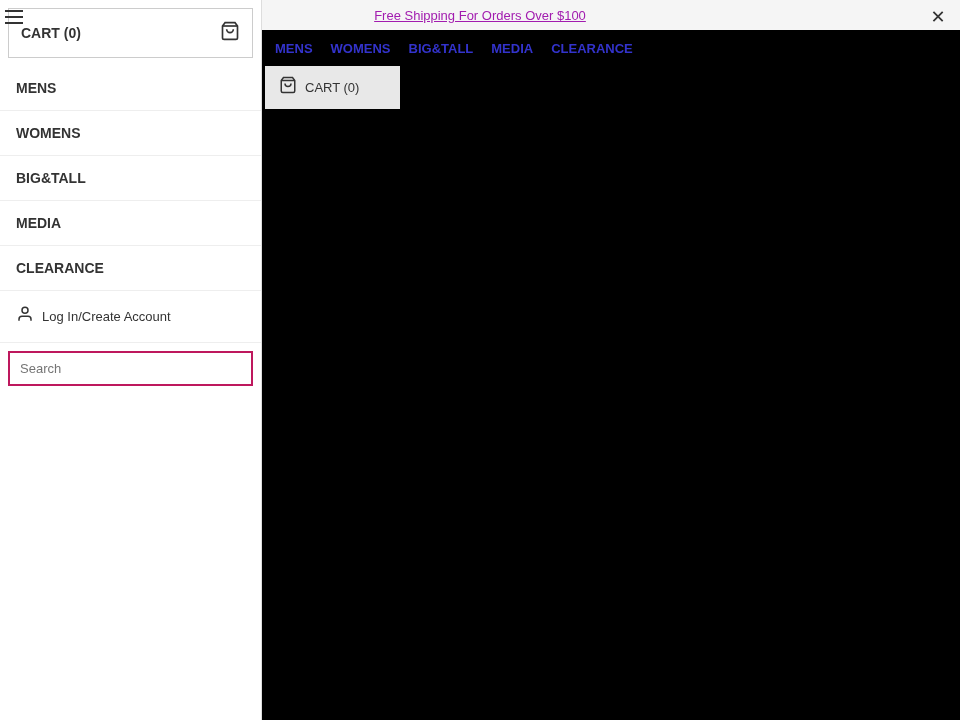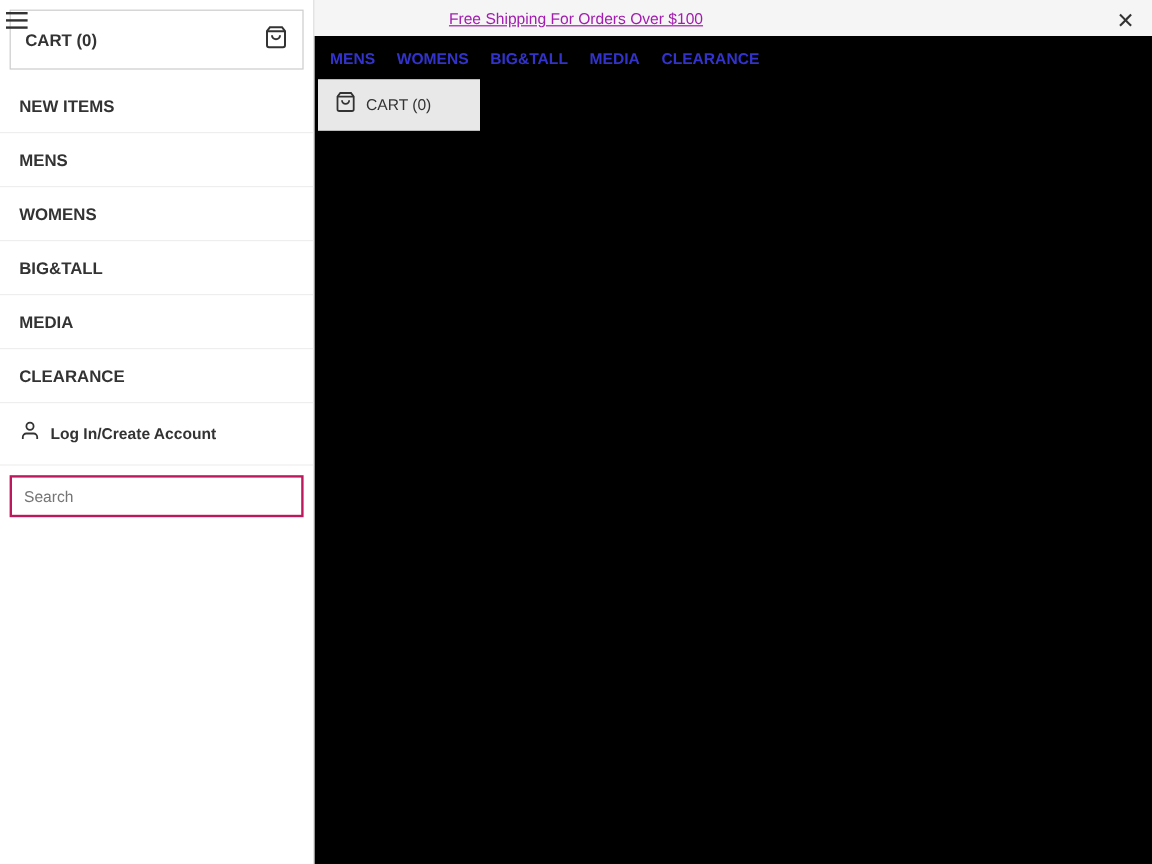--- a/index.html
+++ b/index.html
@@ -162,21 +162,20 @@
     }
 
     
     .login-section {
       display: flex;
       align-items: center;
       padding: 14px 16px;
       gap: 8px;
       cursor: pointer;
       border-bottom: 1px solid #eee;
-      font-weight: bold;
     }
 
     .user-icon {
       font-size: 18px;
       color: #333;
     }
 
     .login-label {
       font-size: 13px;
       color: #333;
@@ -264,21 +263,20 @@
     <span class="cart-icon">
       <svg width="20" height="20" viewBox="0 0 24 24" fill="none" stroke="#333" stroke-width="2">
         <path d="M6 2L3 6v14a2 2 0 002 2h14a2 2 0 002-2V6l-3-4z"></path>
         <line x1="3" y1="6" x2="21" y2="6"></line>
         <path d="M16 10a4 4 0 01-8 0"></path>
       </svg>
     </span>
   </button>
 
   <ul class="sidebar-nav">
-    <li>NEW ITEMS</li>
     <li>MENS</li>
     <li>WOMENS</li>
     <li>BIG&amp;TALL</li>
     <li>MEDIA</li>
     <li>CLEARANCE</li>
   </ul>
 
   <div class="login-section">
     <span class="user-icon">
       <svg width="18" height="18" viewBox="0 0 24 24" fill="none" stroke="#333" stroke-width="2">

